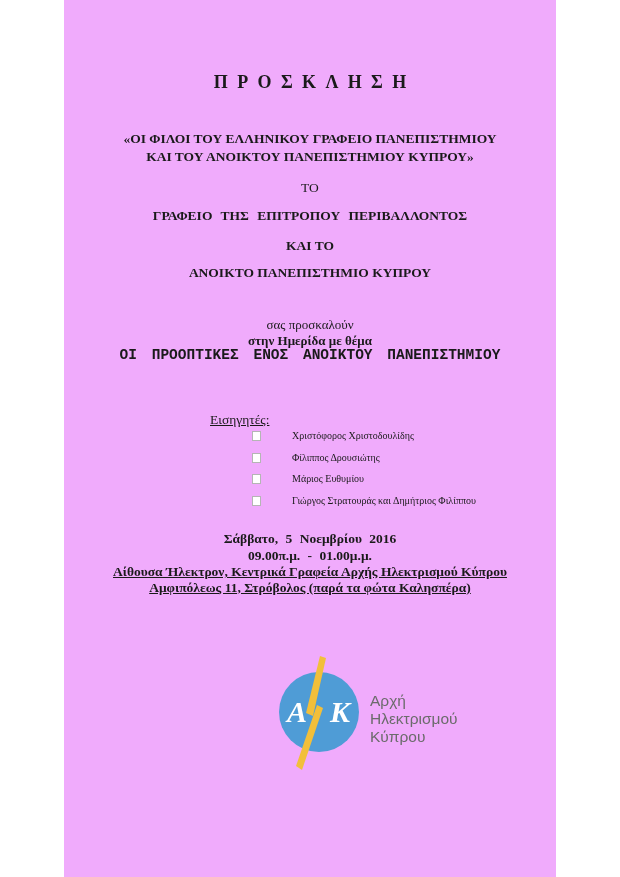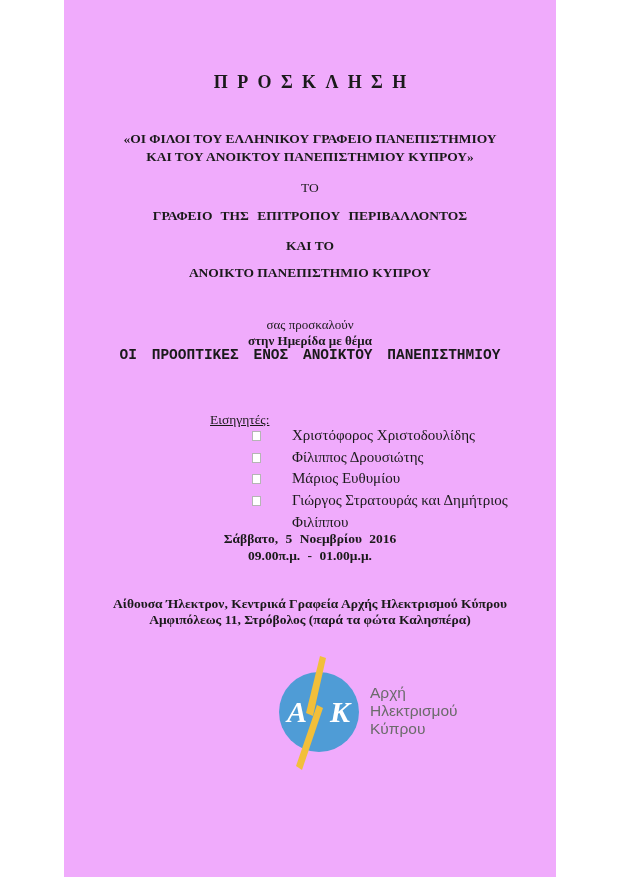--- a/index.html
+++ b/index.html
@@ -54,21 +54,21 @@
     margin-left: 39px;
   }
   .speakers-list {
     top: 425px;
     left: 0;
     right: 0;
     text-align: left;
     list-style: none;
     margin: 0;
     padding: 0;
-    font-size: 15px;
+    font-size: 10px;
   }
   .speakers-list li {
     position: relative;
     height: 21.7px;
     line-height: 21.7px;
   }
   .speaker-bullet {
     position: absolute;
     left: 188px;
     top: 6px;
@@ -80,24 +80,25 @@
   .speaker-name { display: inline-block; margin-left: 228px; }
 
   .schedule {
     top: 531px;
     font-size: 13.5px;
     font-weight: bold;
     line-height: 16.5px;
     word-spacing: 4px;
   }
   .venue {
-    top: 596px;
+    top: 564px;
     font-size: 13.5px;
     font-weight: bold;
     line-height: 15.5px;
+    text-decoration: underline;
   }
   .sponsor-label {
     top: 631px;
     font-size: 13.5px;
     font-weight: bold;
   }
 
   .sponsor-logo-svg {
     position: absolute;
     left: 210px;
@@ -180,19 +181,19 @@
 
 
   <svg class="sponsor-logo-svg" viewBox="0 0 95 118">
     <circle cx="45" cy="56" r="40" fill="#4F9CD6"></circle>
     <text class="logo-letter" x="23" y="66" font-size="30" text-anchor="middle" fill="#ffffff">Α</text>
     <text class="logo-letter" x="66" y="66" font-size="30" text-anchor="middle" fill="#ffffff">Κ</text>
     <polygon points="46,0 52,2 39,60 32,57" fill="#F2BF3A"></polygon>
     <polygon points="43,49 49,52 28,114 22,110" fill="#F2BF3A"></polygon>
   </svg>
 
-  <div class="sponsor-name" style="color: rgb(107, 107, 107);">
+  <div class="sponsor-name" style="color: rgb(107, 107, 107); margin-top: 8px;">
     <div>Αρχή</div>
     <div>Ηλεκτρισμού</div>
     <div>Κύπρου</div>
   </div>
 
 </div>
 
 </body></html>

